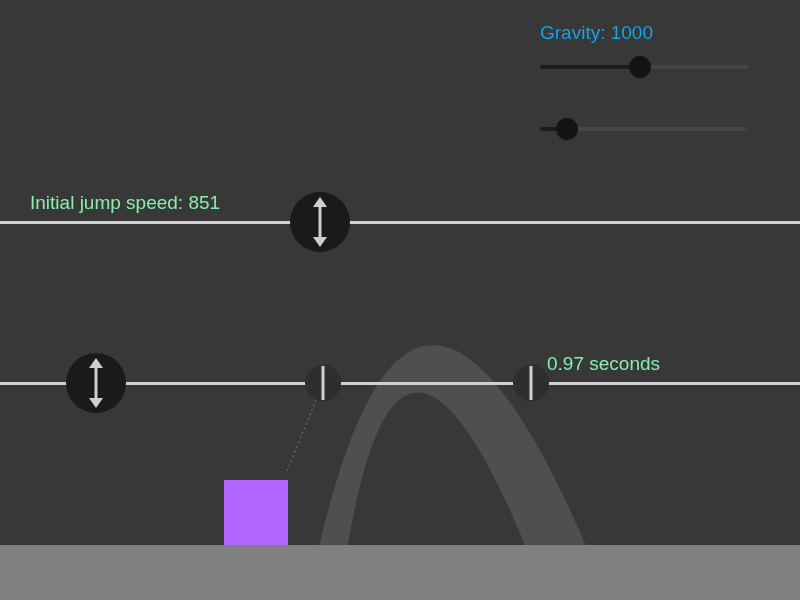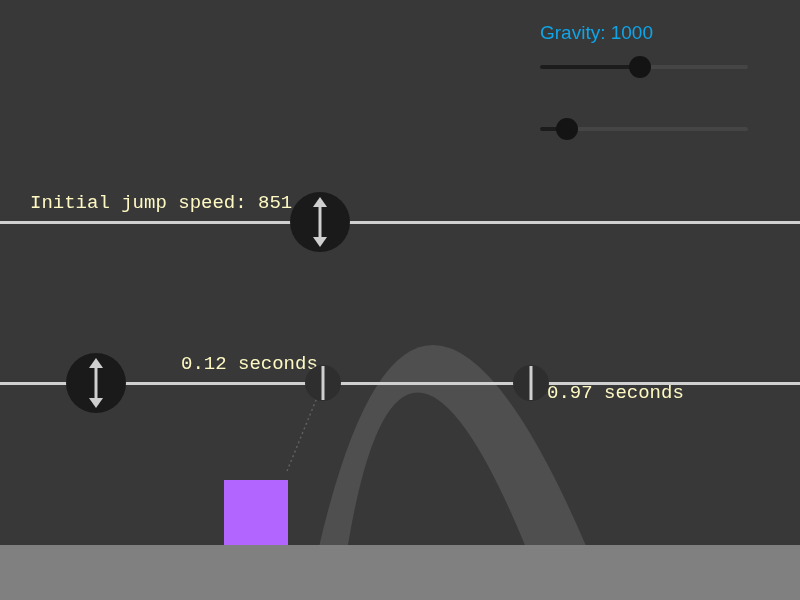--- a/index.html
+++ b/index.html
@@ -81,28 +81,27 @@
 
   
   .h-speed-left  { left: 66px;  top: 353px; }
   .h-speed-arc   { left: 290px; top: 192px; }
   .h-t1          { left: 305px; top: 365px; }
   .h-t2          { left: 513px; top: 365px; }
 
   
   .world-label {
     position: absolute;
-    color: #fef9c3;
+    color: #86efac;
     font-size: 19px;
     white-space: nowrap;
-    font-family: Liberation Mono, monospace;
   }
   .lbl-initial { left: 30px;  top: 192px; }
   .lbl-t1      { left: 181px; top: 353px; }
-  .lbl-t2      { left: 547px; top: 353px; margin-top: 29px; }
+  .lbl-t2      { left: 547px; top: 353px; }
 
   
   .panel {
     position: absolute;
     left: 540px;
     top: 22px;
     width: 250px;
   }
   .slider-group { margin-bottom: 40px; }
   .slider-group:last-child { margin-bottom: 0; }
@@ -177,21 +176,20 @@
   <svg class="aim-line" viewBox="0 0 800 600">
     <line x1="287" y1="471" x2="323" y2="383" stroke="#6a6a6a" stroke-width="1.4" stroke-dasharray="2 3" opacity="0.85"></line>
   </svg>
 
   <div class="player-box"></div>
 
   <div class="guide-line apex"></div>
   <div class="guide-line cross"></div>
 
   <div class="world-label lbl-initial">Initial jump speed: 851</div>
-  <div class="world-label lbl-t1">0.12 seconds</div>
   <div class="world-label lbl-t2">0.97 seconds</div>
 
   <div class="vhandle big h-speed-left">
     <svg width="20" height="50" viewBox="0 0 20 50">
       <line x1="10" y1="6" x2="10" y2="44" stroke="#cfcfcf" stroke-width="3"></line>
       <polygon points="10,0 17,10 3,10" fill="#cfcfcf"></polygon>
       <polygon points="10,50 17,40 3,40" fill="#cfcfcf"></polygon>
     </svg>
   </div>
 

